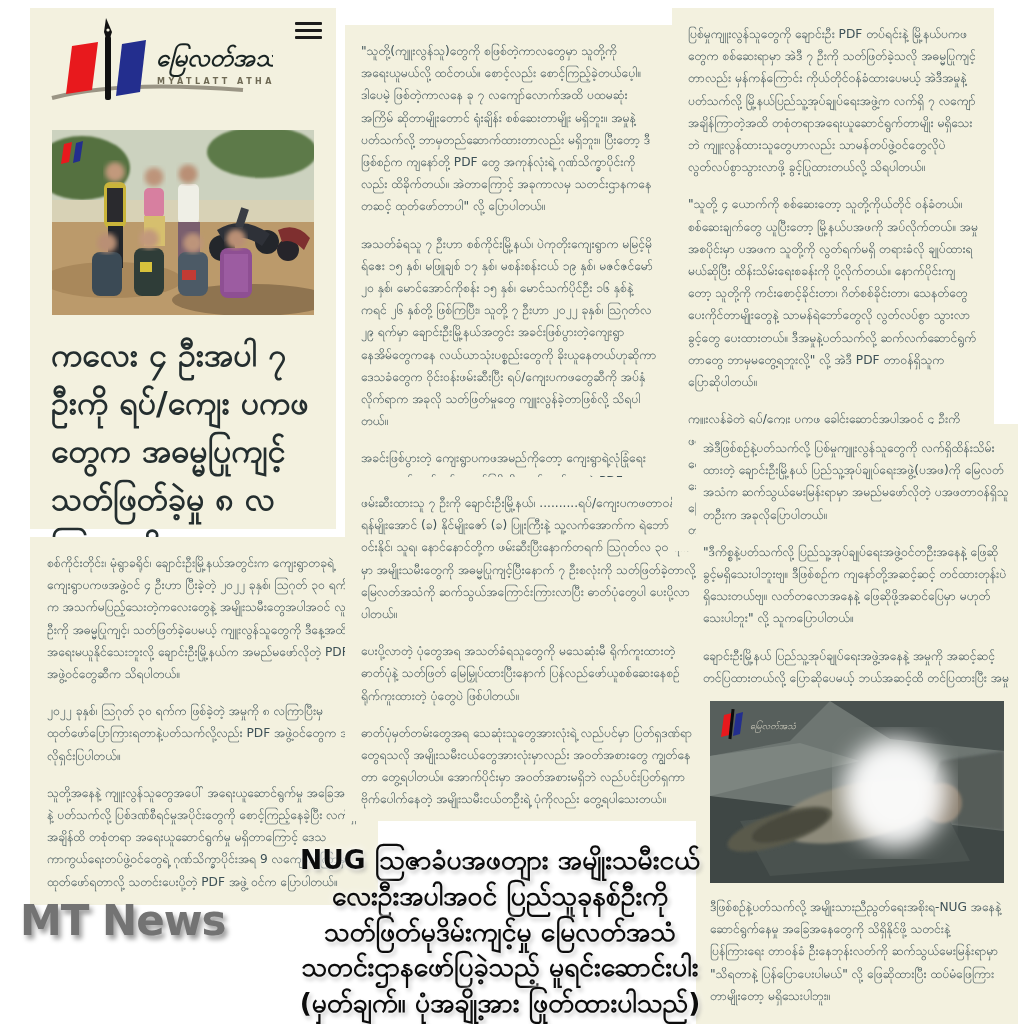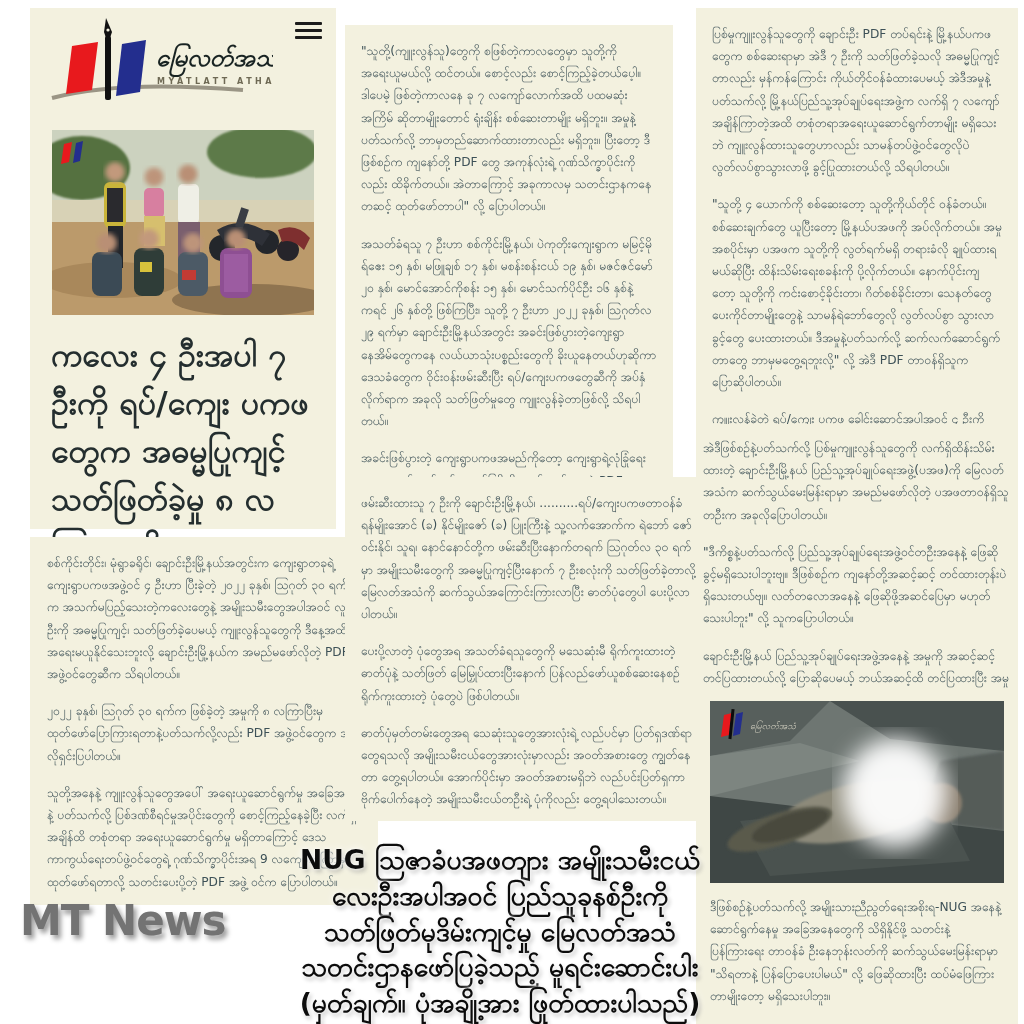--- a/index.html
+++ b/index.html
@@ -21,21 +21,21 @@
     margin:16px 21px 0;font-size:32px;line-height:1.5;font-weight:700;
     color:#242e2f;letter-spacing:0;
   }
   .byline{margin:70px 21px 0;font-size:11.5px;color:#a5a290;}
   .byline .links{font-weight:700;color:#3a4c50;}
   .meta{margin:7px 21px 0;font-size:11px;color:#c8c5af;}
   
   .left-body{left:30px;top:537px;width:348px;padding:15px 17px 12px;}
   .mid-a{left:345px;top:25px;width:328px;padding:15px 16px 10px;}
   .mid-b{left:345px;top:477px;width:367px;padding:15px 16px 10px;}
-  .right-a{left:696px;top:8px;width:322px;padding:15px 16px 10px;}
+  .right-a{left:672px;top:8px;width:322px;padding:15px 16px 10px;}
   .right-b{left:696px;top:424px;width:322px;padding:13px 7px 10px;}
   .right-photo{left:696px;top:688px;width:322px;padding:13px 14px 12px;}
   .card p{
     margin:0 0 15px;font-size:12.2px;line-height:1.82;color:#3d5157;text-align:left;
   }
   .card p:last-child{margin-bottom:0;}
   .photo2{width:294px;height:182px;overflow:hidden;position:relative;margin:0 auto;}
   .caption{margin-top:13px !important;}
   .editor{margin-top:4px !important;}
   

